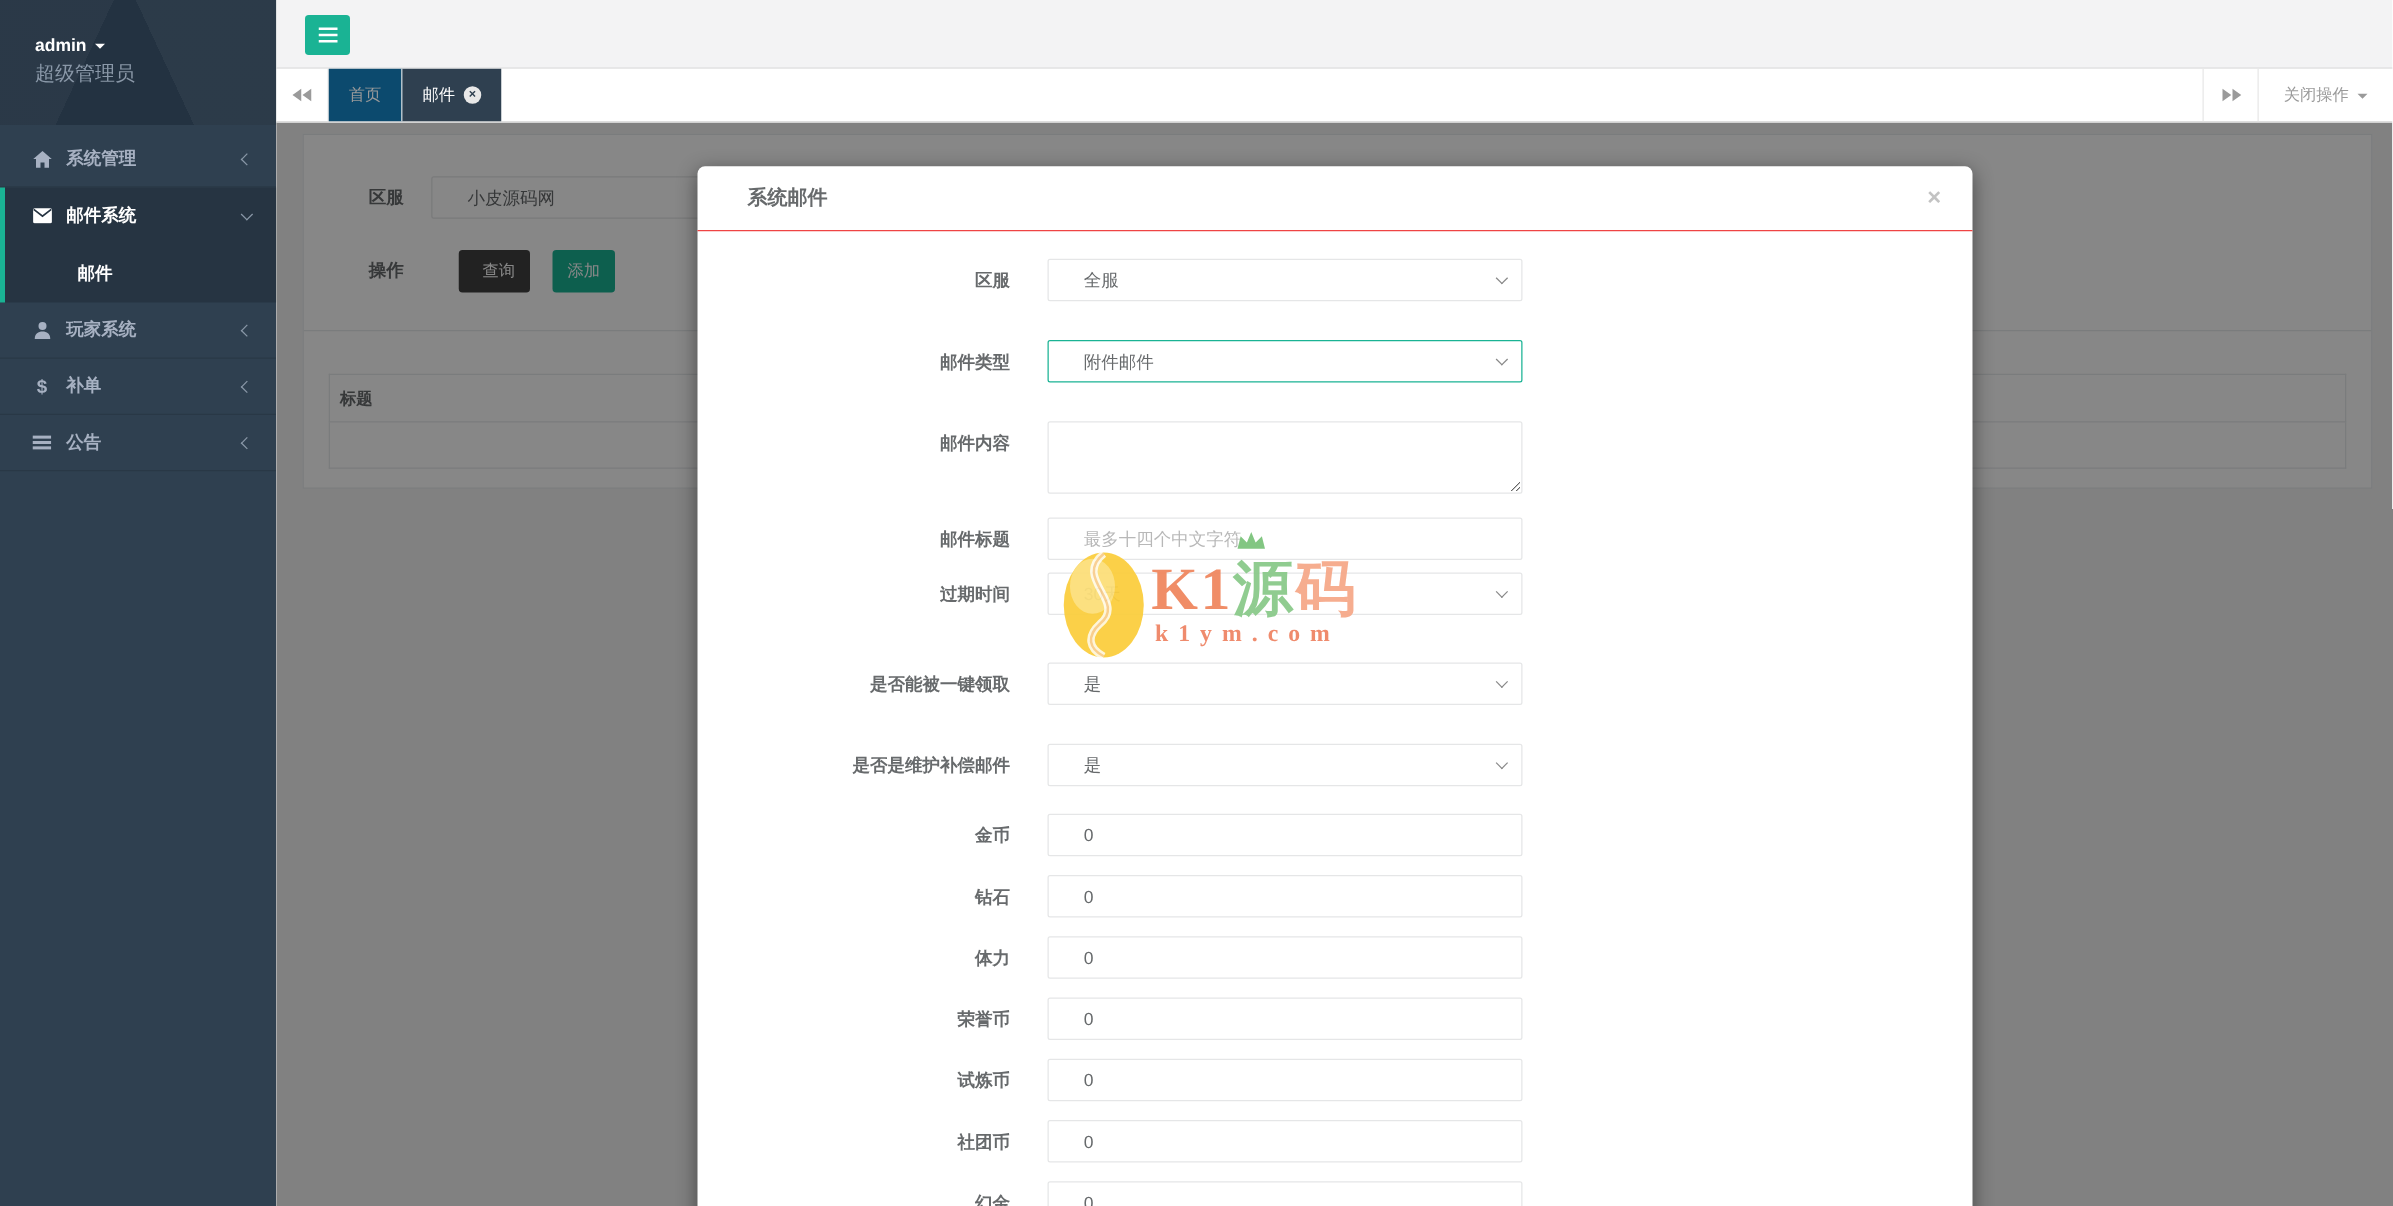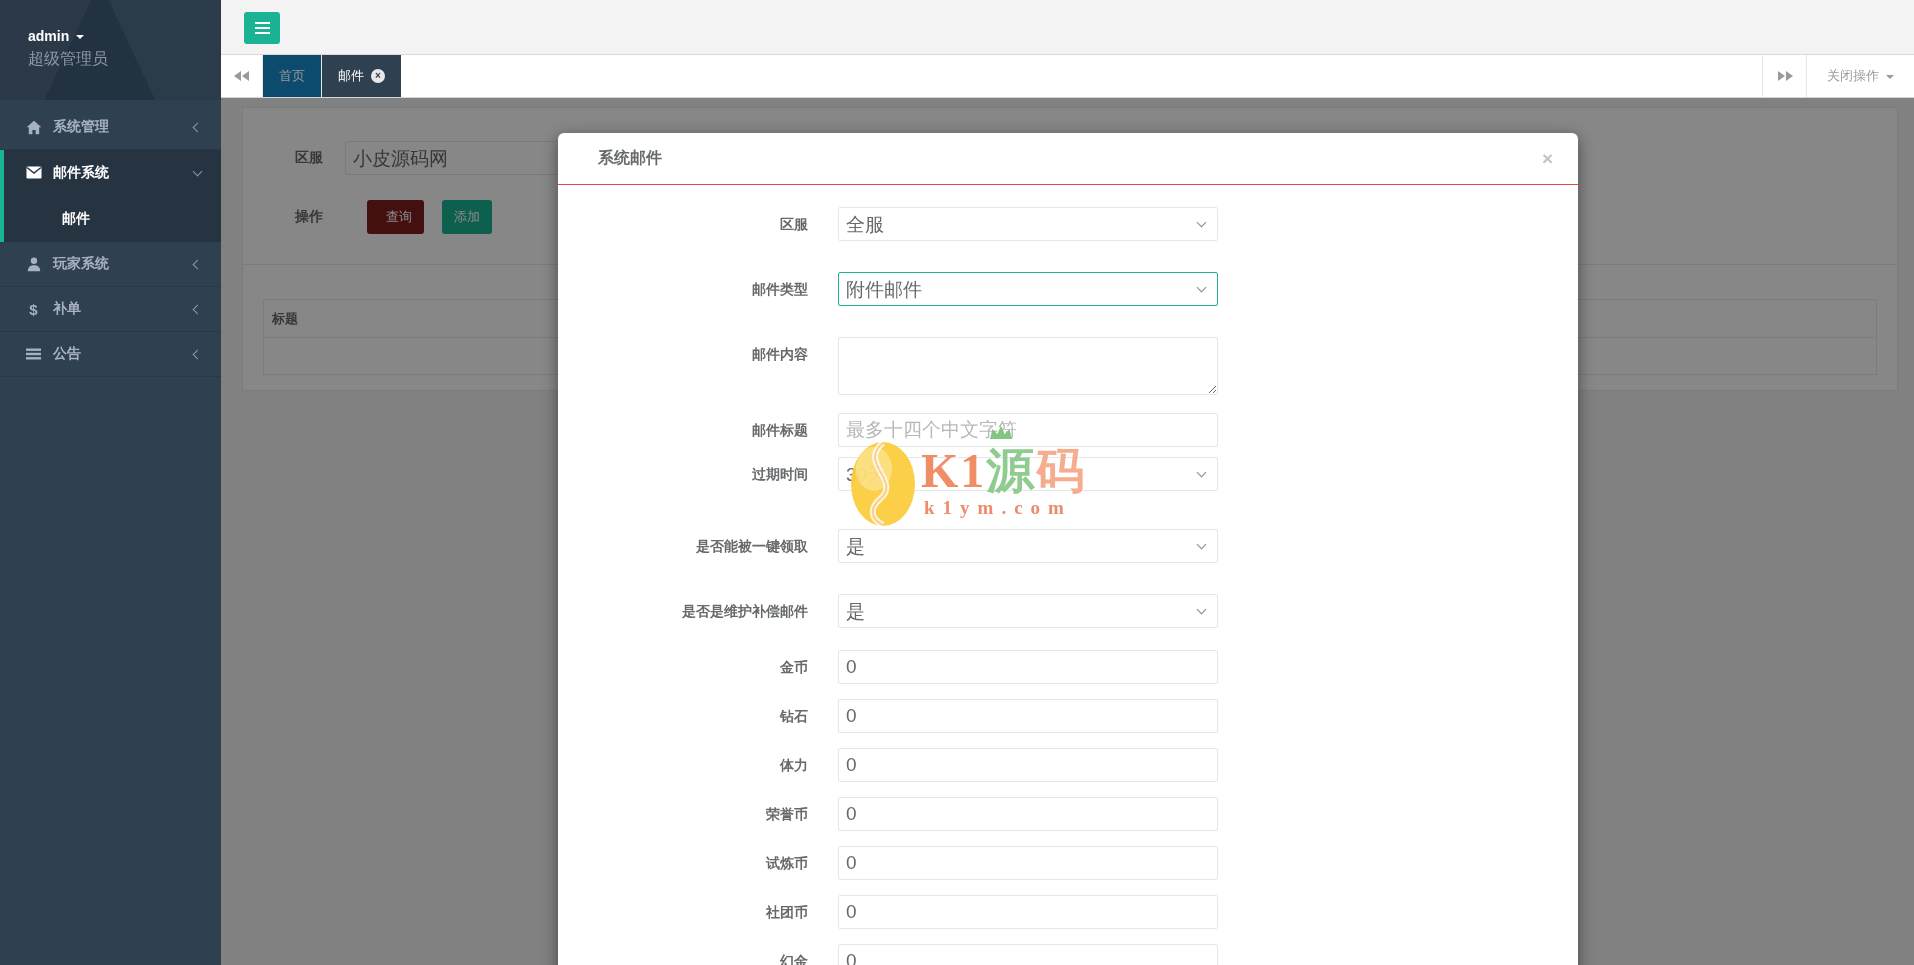--- a/index.html
+++ b/index.html
@@ -54,42 +54,42 @@
 
   
   .content { flex:1; background:#f3f3f4; position:relative; overflow:hidden; padding:9px 16px 0 21px; }
   .panel { background:#fff; border:1px solid #e7eaec; padding:33px 20px 15px 20px; }
   .bg-row { display:flex; align-items:center; margin-bottom:25px; }
   .bg-label { width:60px; text-align:right; font-size:14px; font-weight:bold; color:#676a6c; margin-right:22px; }
   .bg-sel { position:relative; width:640px; }
   .bg-sel select { width:100%; height:38px; }
   .btns { display:flex; gap:18px; margin-left:22px; }
   .btn { border:none; border-radius:3px; color:#fff; font-size:13px; padding:8px 12px; cursor:pointer; }
-  .btn.blue { background:#7f1d1d;padding-left:19px; }
+  .btn.blue { background:#404040;padding-left:19px; }
   .btn.teal { background:#1ab394; }
   .divider { border:none; border-top:1px solid #e7eaec; margin:30px -20px 0 -20px; }
   .bg-table { width:100%; border-collapse:collapse; margin-top:34px; }
   .bg-table th { border:1px solid #e7eaec; height:38px; text-align:left; padding-left:8px; font-size:13px; color:#676a6c; font-weight:bold; background:#fff; }
   .bg-table td { border:1px solid #e7eaec; height:37px; background:#fff; }
 
   .overlay { position:absolute; inset:0; background:rgba(0,0,0,0.47); z-index:5; }
 
   
   .modal { position:absolute; left:337px; top:35px; width:1020px; height:1120px; background:#fff; border-radius:6px; box-shadow:0 4px 16px rgba(0,0,0,0.45); z-index:10; }
   .modal-header { height:52px; border-bottom:1px solid #ef4444; display:flex; align-items:center; padding:0 25px 0 40px; }
   .modal-title { font-size:16px; font-weight:bold; color:#676a6c; flex:1; }
   .modal-close { color:#c3c3c3; font-size:19px; font-weight:bold; cursor:pointer; line-height:1; }
   .modal-body { padding-top:22px; position:relative; }
 
   .f-row { display:flex; margin-bottom:31px; }
   .f-label { width:250px; text-align:right; margin-right:30px; line-height:34px; font-size:14px; font-weight:bold; color:#676a6c; }
   .f-ctrl { width:380px; position:relative; }
   .f-ctrl select, .f-ctrl input, .f-ctrl textarea {
     width:100%; height:34px; border:1px solid #e5e6e7; border-radius:2px; background:#fff;
-    font-size:19px; color:#676a6c; padding:6px 7px; outline:none; appearance:none; -webkit-appearance:none;
+    font-size:14px; color:#676a6c; padding:6px 28px; outline:none; appearance:none; -webkit-appearance:none;
     font-family:"Liberation Sans","DejaVu Sans",sans-serif; }
   .f-ctrl textarea { height:58px; resize:both; }
   .f-ctrl input::placeholder, .f-ctrl textarea::placeholder { color:#b8b8b8; }
   .sel-chev { position:absolute; right:13px; top:12px; width:7px; height:7px; border-right:1.7px solid #888; border-bottom:1.7px solid #888; transform:rotate(45deg); pointer-events:none; }
   .f-row.focused select { border-color:#1ab394; }
   .mb10 { margin-bottom:10px; } .mb14 { margin-bottom:14px; } .mb38 { margin-bottom:38px; }
   .mb22 { margin-bottom:22px; } .mb15 { margin-bottom:15px; }
 
   
   .watermark { position:absolute; left:292px; top:252px; width:480px; height:140px; z-index:3; pointer-events:none; opacity:0.95;font-family:Liberation Serif, serif; }

